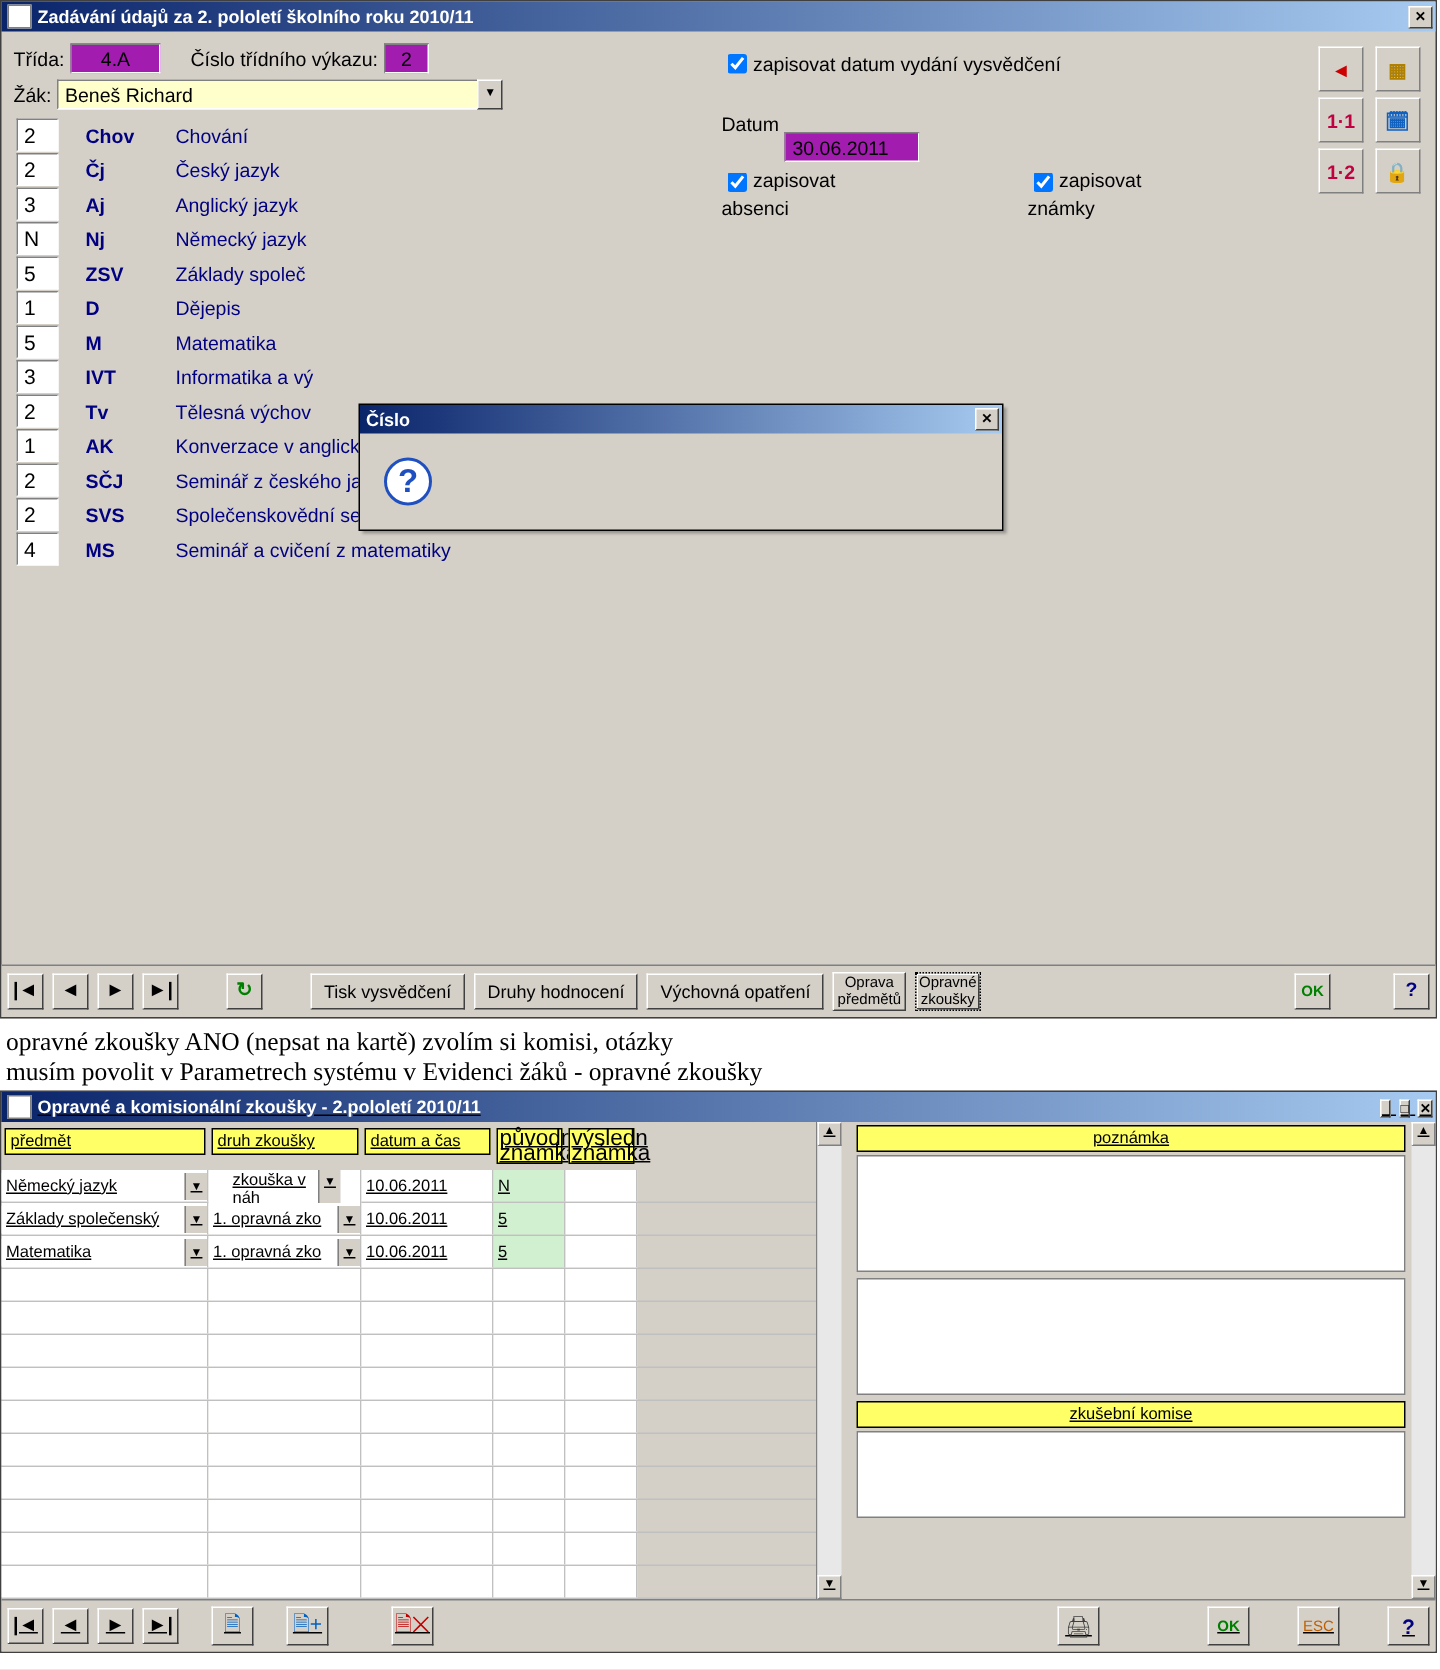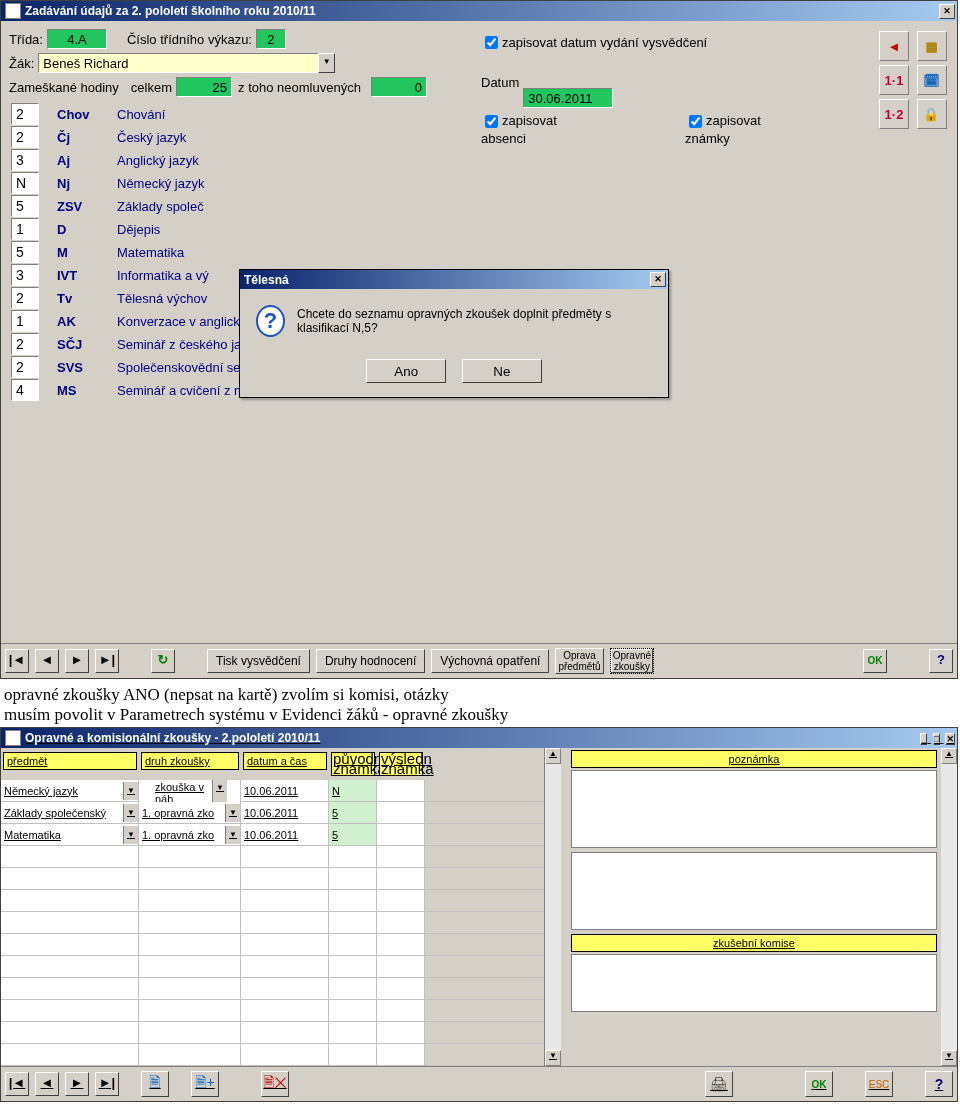--- a/index.html
+++ b/index.html
@@ -56,21 +56,21 @@
     display: flex;
     align-items: center;
     margin: 4px 0;
   }
   .lbl { margin-right: 4px; margin-left: 4px;}
   .field {
     border-top: 1px solid #808080;
     border-left: 1px solid #808080;
     border-right: 1px solid #fff;
     border-bottom: 1px solid #fff;
-    background: #22c55e;
+    background: #a21caf;
     padding: 1px 4px;
     height: 20px;
     font-family: inherit;
     font-size: 13px;
   }
   .field-yellow { background: #ffffcc; }
   .dropdown { display:inline-flex; align-items:stretch; }
   .dropdown .field { border-right:none;}
   .dropbtn {
     width: 17px;
@@ -303,27 +303,20 @@
       <input class="field" style="width: 60px; text-align: center;" value="4.A">
       <span class="lbl" style="margin-left:20px;">Číslo třídního výkazu:</span>
       <input class="field" style="width: 30px; text-align: center;" value="2">
     </div>
     <div class="header-row">
       <span class="lbl">Žák:</span>
       <span class="dropdown">
         <input class="field field-yellow" style="width: 280px;" value="Beneš Richard">
         <span class="dropbtn">▼</span>
       </span>
-    </div>
-    <div class="header-row">
-      <span class="lbl">Zameškané hodiny</span>
-      <span class="lbl" style="margin-left:8px;">celkem</span>
-      <input class="field" style="width: 56px; text-align: right;" value="25">
-      <span class="lbl" style="margin-left:6px;">z toho neomluvených</span>
-      <input class="field" style="width: 56px; text-align: right; margin-left: 6px;" value="0">
     </div>
 
     <div class="right-top">
       <div class="chk-row">
         <input type="checkbox" class="chk" checked="" style="">
         <span>zapisovat datum vydání vysvědčení</span>
       </div>
       <div class="chk-row">
         <span class="lbl" style="margin-left:0;">Datum</span>
         <input class="field" style="width: 90px; margin-top: 32px;" value="30.06.2011">
@@ -412,30 +405,25 @@
         </div>
       <div class="subject-row">
           <input class="grade-input" value="4" style="">
           <span class="subj-code">MS</span>
           <span class="subj-name">Seminář a cvičení z matematiky</span>
         </div>
     </div>
 
     <div class="dialog">
       <div class="titlebar">
-        <span>Tělesná</span>
+        <span>Číslo</span>
         <div class="close-btn">✕</div>
       </div>
       <div class="dialog-body">
         <div class="q-icon">?</div>
-        <div style="font-size:12px;">Chcete do seznamu opravných zkoušek doplnit předměty s klasifikací N,5?</div>
-      </div>
-      <div class="dialog-btns">
-        <button class="dlg-btn">Ano</button>
-        <button class="dlg-btn">Ne</button>
       </div>
     </div>
   </div>
 
   <div class="footer-bar">
     <span class="nav-btn">|◄</span>
     <span class="nav-btn">◄</span>
     <span class="nav-btn">►</span>
     <span class="nav-btn">►|</span>
     <span style="width:20px;"></span>

